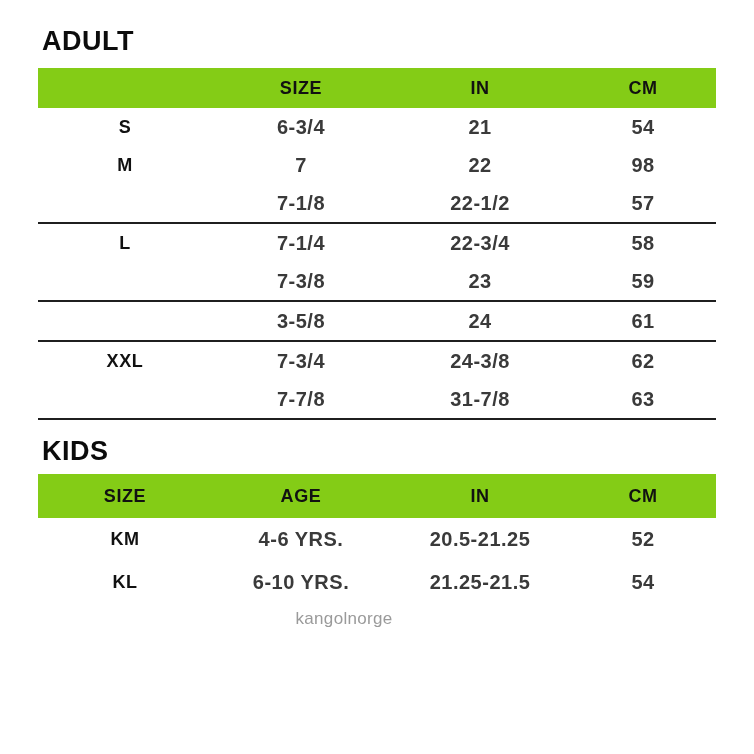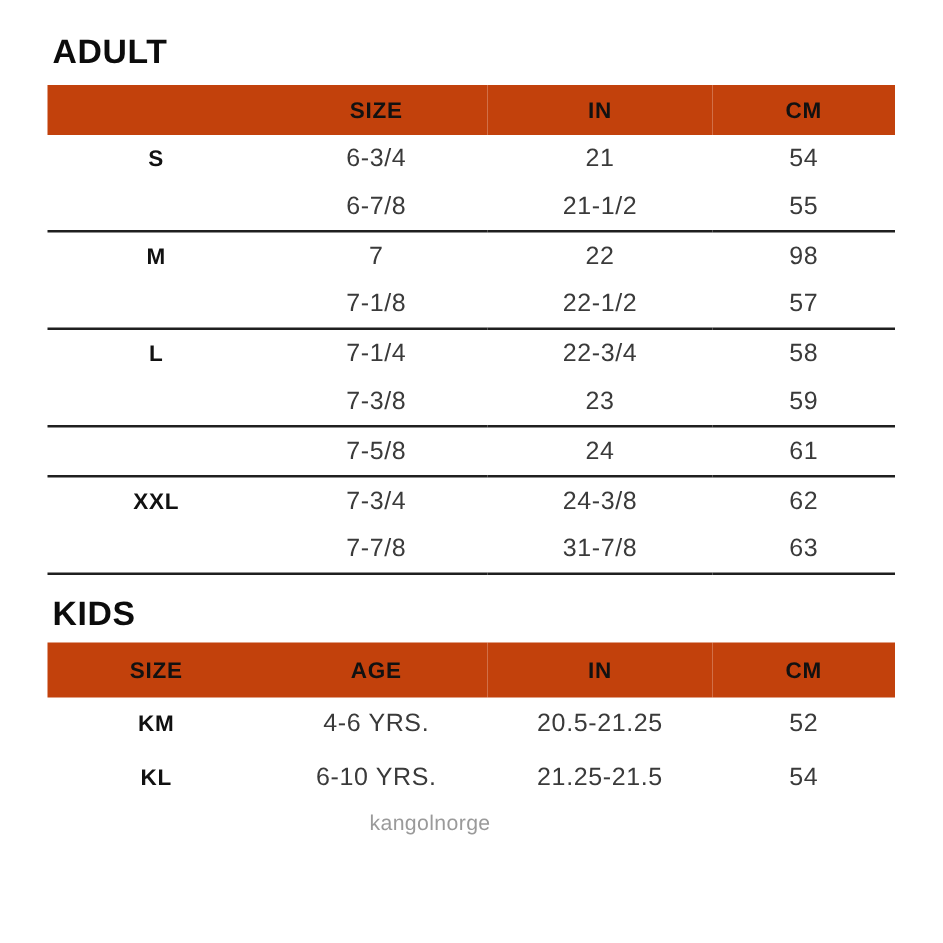--- a/index.html
+++ b/index.html
@@ -32,35 +32,35 @@
     margin-left: 38px;
     width: 678px;
   }
   table.adult { margin-top: 12px; }
   table.kids  { margin-top: 8px; }
   .kids-title { margin-top: 16px; }
   col.c1 { width: 174px; }
   col.c2 { width: 178px; }
   col.c3 { width: 180px; }
   col.c4 { width: 146px; }
-  thead tr { background: #c2410c; }
+  thead tr { background: #84cc16; }
   table.adult thead tr { height: 40px; }
   table.kids  thead tr { height: 44px; }
   th {
     font-size: 18px;
     font-weight: 700;
     color: #111111;
     letter-spacing: 0.6px;
     text-align: center;
     padding: 0;
   }
   td {
     text-align: center;
     font-size: 20px;
-    font-weight: 400;
+    font-weight: 700;
     color: #3a3a3a;
     letter-spacing: 0.5px;
     padding: 0;
   }
   table.adult td { height: 38px; }
   table.kids  td { height: 43px; }
   td.lbl {
     font-size: 18px;
     font-weight: 700;
     color: #111111;
@@ -97,26 +97,20 @@
         <th>CM</th>
       </tr>
     </thead>
     <tbody>
       <tr>
         <td class="lbl">S</td>
         <td>6-3/4</td>
         <td>21</td>
         <td>54</td>
       </tr>
-      <tr class="group-end">
-        <td class="lbl"></td>
-        <td>6-7/8</td>
-        <td>21-1/2</td>
-        <td>55</td>
-      </tr>
       <tr>
         <td class="lbl">M</td>
         <td>7</td>
         <td>22</td>
         <td>98</td>
       </tr>
       <tr class="group-end">
         <td class="lbl"></td>
         <td>7-1/8</td>
         <td>22-1/2</td>
@@ -129,21 +123,21 @@
         <td>58</td>
       </tr>
       <tr class="group-end">
         <td class="lbl"></td>
         <td>7-3/8</td>
         <td>23</td>
         <td>59</td>
       </tr>
       <tr class="group-end">
         <td class="lbl"></td>
-        <td>7-5/8</td>
+        <td>3-5/8</td>
         <td>24</td>
         <td>61</td>
       </tr>
       <tr>
         <td class="lbl">XXL</td>
         <td>7-3/4</td>
         <td>24-3/8</td>
         <td>62</td>
       </tr>
       <tr class="group-end">

